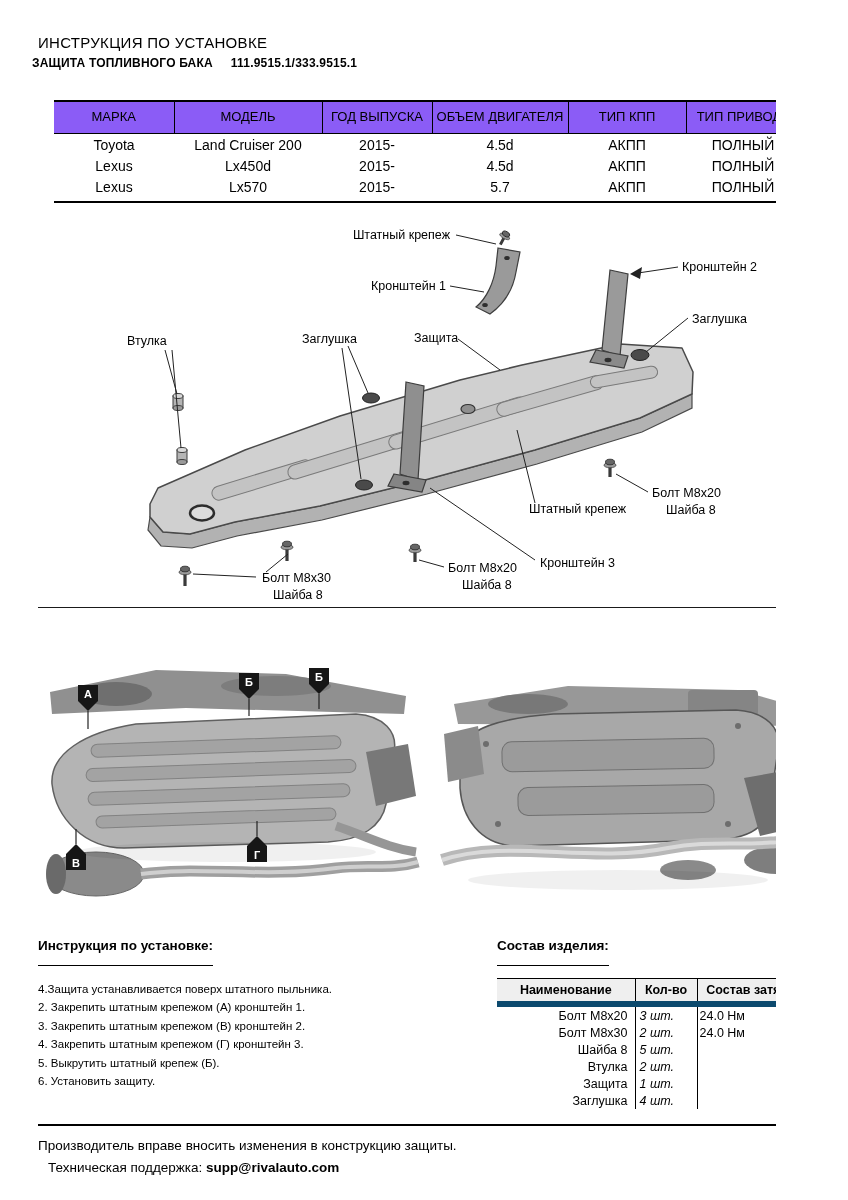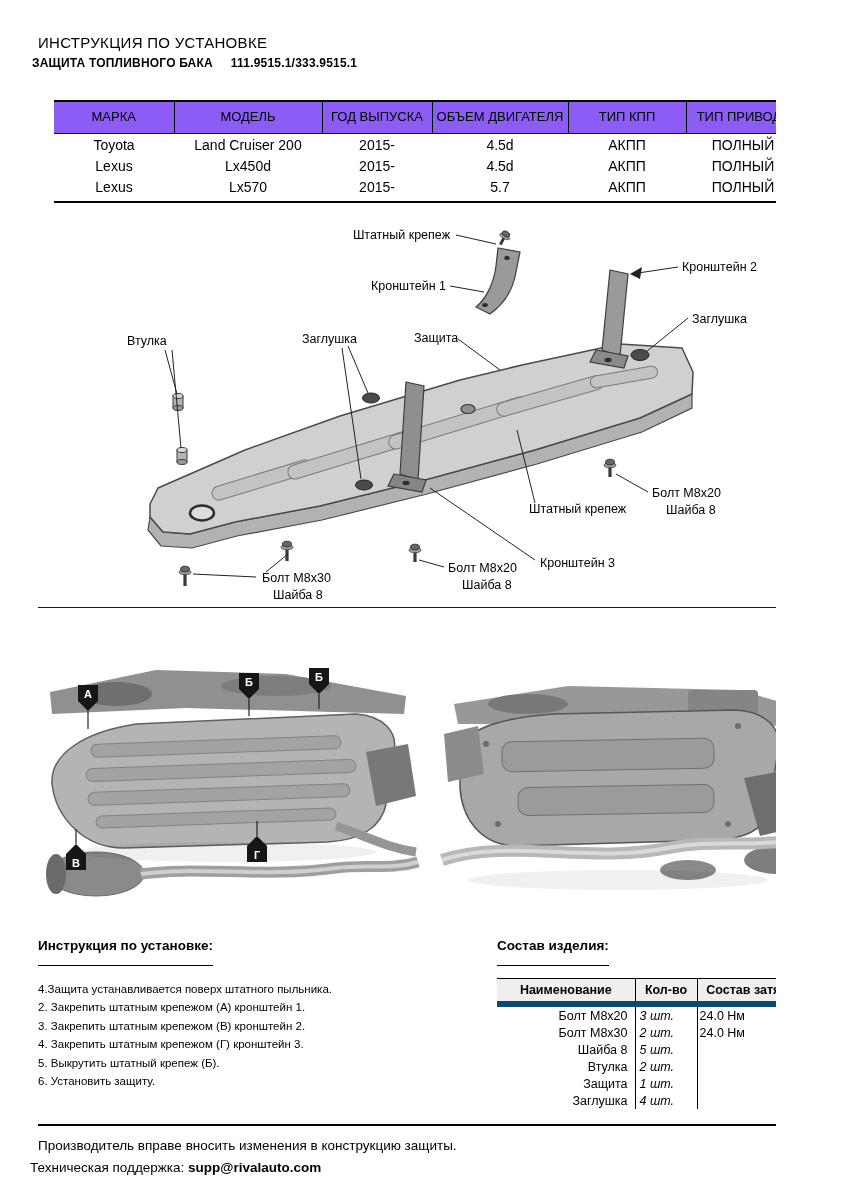--- a/index.html
+++ b/index.html
@@ -35,21 +35,21 @@
   table.parts th{font-size:12.5px;font-weight:bold;background:#efefef;border-top:1px solid #000;
                  border-bottom:6px solid #0c4a6e;padding:4px 2px;text-align:center;}
   table.parts th + th, table.parts td + td{border-left:1px solid #000;}
   table.parts td{font-size:12.5px;padding:1.5px 4px;}
   table.parts td:first-child{text-align:right;padding-right:7px;}
   table.parts td:nth-child(2){text-align:left;font-style:italic;}
   table.parts td:nth-child(3){text-align:left;padding-left:2px;}
 
   .footer-rule{position:absolute;left:38px;top:1124px;width:772px;height:2px;background:#000;}
   .footer-1{position:absolute;left:38px;top:1138px;font-size:13.5px;}
-  .footer-2{position:absolute;left:30px;top:1160px;font-size:13.5px;}
+  .footer-2{position:absolute;left:48px;top:1160px;font-size:13.5px;}
   .footer-2 .email{font-weight:bold;}
 </style>
 </head>
 <body>
 
 <div class="page">
 
   <div class="hdr-line1">ИНСТРУКЦИЯ ПО УСТАНОВКЕ</div>
   <div class="hdr-line2">
     <span>ЗАЩИТА ТОПЛИВНОГО БАКА</span><span class="pn">111.9515.1/333.9515.1</span>

